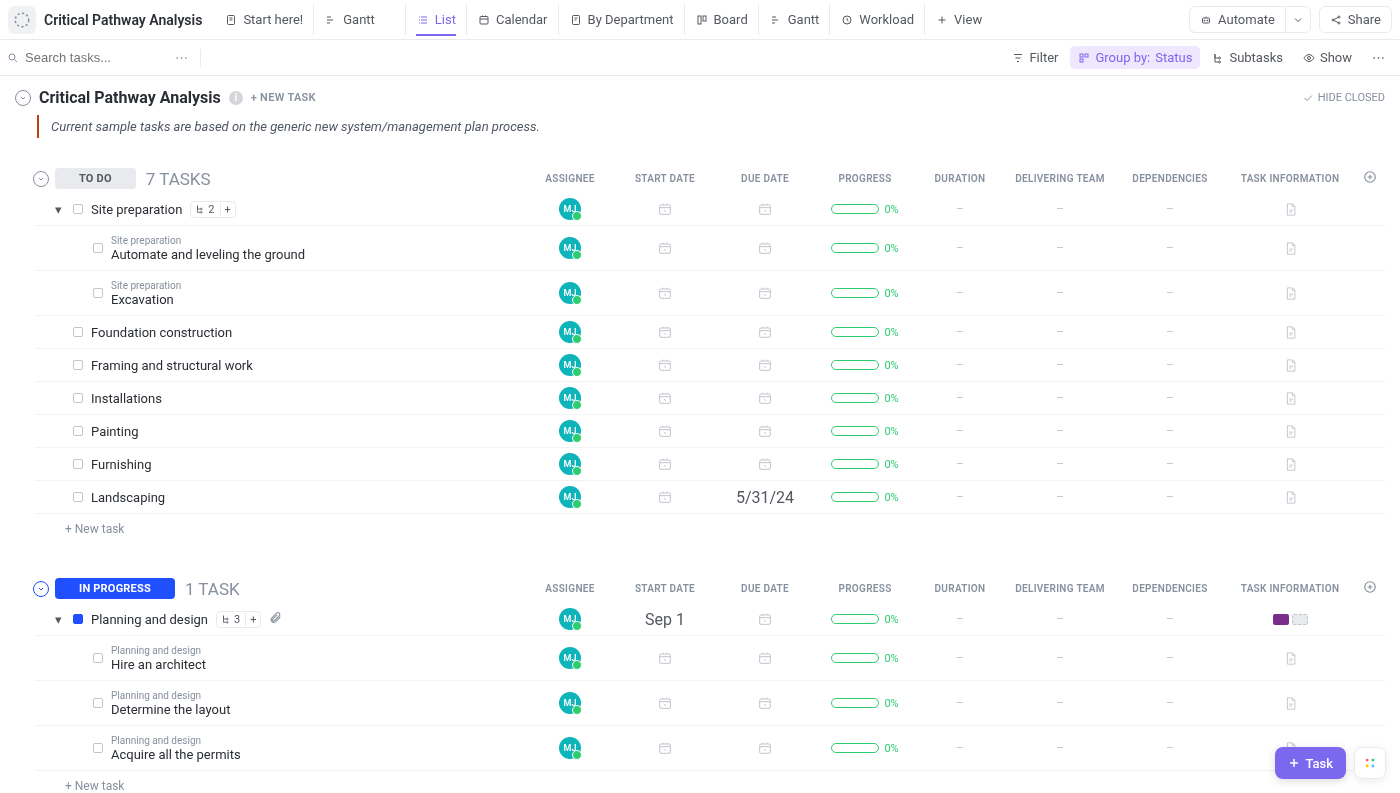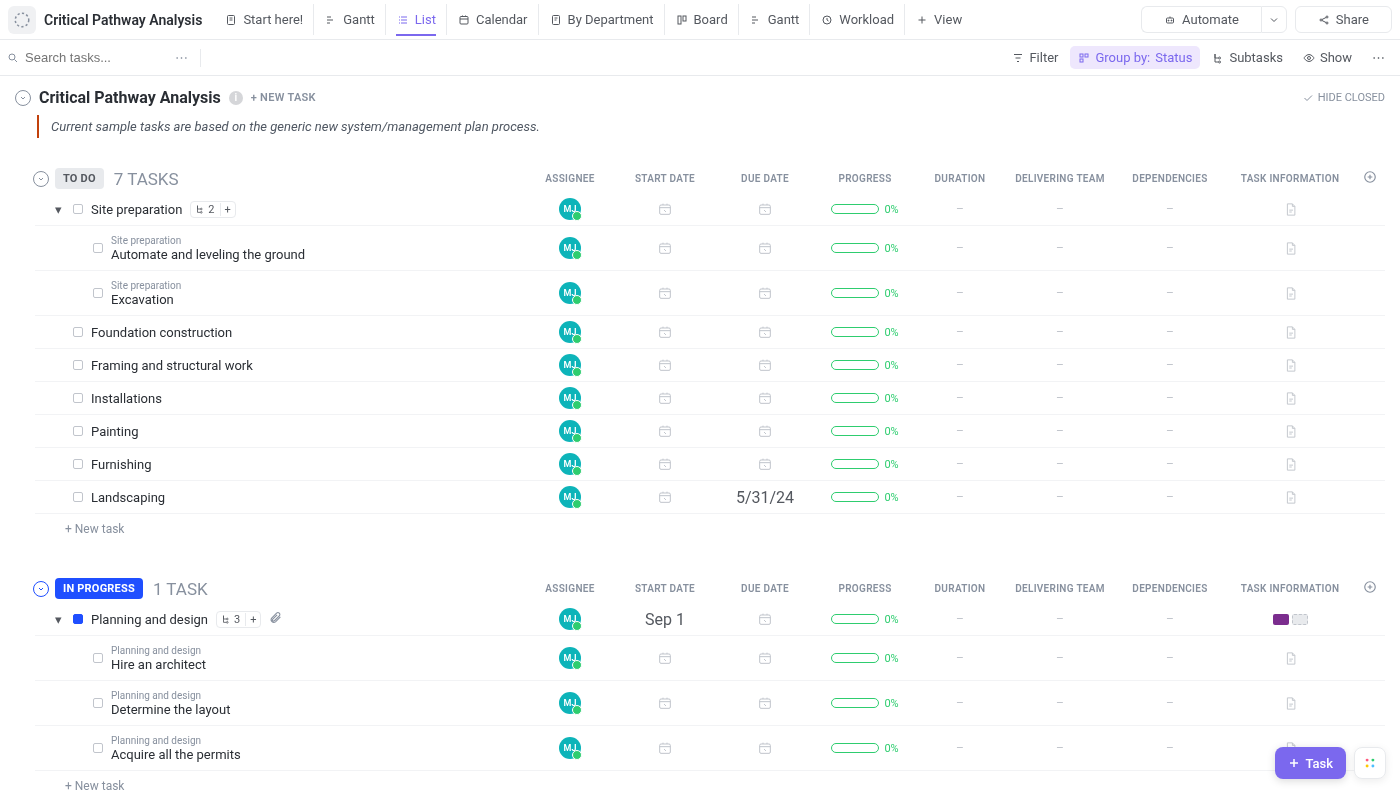--- a/index.html
+++ b/index.html
@@ -4,25 +4,25 @@
 <style>
 * { box-sizing: border-box; margin: 0; padding: 0; }
 body { font-family: -apple-system, BlinkMacSystemFont, 'Segoe UI', Roboto, sans-serif; font-size: 13px; color: #2a2e34; background: #fff; }
 .topbar { display: flex; align-items: center; height: 40px; border-bottom: 1px solid #e8eaed; padding: 0 8px; }
 .proj-icon { width: 28px; height: 28px; border-radius: 6px; background: #f0f1f3; display: flex; align-items: center; justify-content: center; margin-right: 8px; }
 .proj-icon svg { width: 18px; height: 18px; }
 .proj-title { font-weight: 600; font-size: 14px; margin-right: 12px; }
 .views { display: flex; align-items: center; }
 .view-tab { display: flex; align-items: center; gap: 5px; padding: 8px 10px; color: #54585f; cursor: pointer; border-left: 1px solid #e8eaed; font-size: 13px; position: relative; }
 .view-tab:first-child { border-left: none; }
-.view-tab.active { color: #7b68ee; }
+.view-tab.active { color: #7b68ee; margin-left: 20px; }
 .view-tab.active::after { content: ''; position: absolute; bottom: -1px; left: 10px; right: 10px; height: 2px; background: #7b68ee; }
 .view-ic { width: 14px; height: 14px; display: flex; align-items: center; justify-content: center; }
 .topbar-right { margin-left: auto; display: flex; align-items: center; gap: 8px; }
-.btn-outline { border: 1px solid #e8eaed; border-radius: 6px; padding: 5px 22px; display: flex; align-items: center; gap: 6px; cursor: pointer; color: #54585f; background: #fff; }
+.btn-outline { border: 1px solid #e8eaed; border-radius: 6px; padding: 5px 10px; display: flex; align-items: center; gap: 6px; cursor: pointer; color: #54585f; background: #fff; }
 .btn-split { display: flex; }
 .btn-split .btn-outline:first-child { border-radius: 6px 0 0 6px; border-right: none; }
 .btn-split .btn-outline:last-child { border-radius: 0 6px 6px 0; padding: 5px 6px; }
 
 .toolbar { display: flex; align-items: center; height: 36px; border-bottom: 1px solid #e8eaed; padding: 0 7px; }
 .search-wrap { display: flex; align-items: center; gap: 6px; color: #87909e; }
 .search-input { border: none; outline: none; font-size: 13px; width: 130px; color: #54585f; }
 .tb-more { margin-left: 20px; color: #87909e; cursor: pointer; }
 .tb-divider { width: 1px; height: 18px; background: #e8eaed; margin: 0 12px; }
 .toolbar-right { margin-left: auto; display: flex; align-items: center; gap: 4px; }
@@ -31,21 +31,21 @@
 .tb-btn .gv { color: #7b68ee; }
 
 .content { padding: 12px 15px 80px; }
 .list-header { display: flex; align-items: center; gap: 8px; margin-bottom: 6px; }
 .chev-circle { width: 16px; height: 16px; border: 1.5px solid #87909e; border-radius: 50%; display: flex; align-items: center; justify-content: center; color: #87909e; cursor: pointer; }
 .list-title { font-weight: 700; font-size: 16px; }
 .info-ic { width: 14px; height: 14px; border-radius: 50%; background: #d5d6d9; color: #fff; display: flex; align-items: center; justify-content: center; font-size: 10px; font-weight: 700; }
 .new-task-link { color: #87909e; font-size: 11px; font-weight: 600; cursor: pointer; letter-spacing: 0.3px; }
 .hide-closed { margin-left: auto; color: #87909e; font-size: 11px; display: flex; align-items: center; gap: 4px; cursor: pointer; }
 .desc-bar { border-left: 2px solid #c2410c; padding: 4px 0 4px 12px; margin: 8px 0 30px 22px; color: #4f5762; font-style: italic; display: flex; align-items: center; }
-.status-pill { font-size: 11px; font-weight: 700; padding: 4px 8px; border-radius: 4px; cursor: pointer; letter-spacing: 0.2px; }
+.status-pill { font-size: 11px; font-weight: 700; padding: 4px 24px; border-radius: 4px; cursor: pointer; letter-spacing: 0.2px; }
 .status-pill.todo { background: #e8eaed; color: #54585f; }
 .status-pill.inprogress { background: #1f4fff; color: #fff; }
 .task-count { font-size: 17px; color: #87909e; margin-left: 10px; }
 .col-head { font-size: 10px; color: #87909e; font-weight: 600; letter-spacing: 0.3px; text-align: center; }
 .add-col { color: #87909e; cursor: pointer; text-align: center; }
 
 .task-row { display: grid; grid-template-columns: 1fr 90px 100px 100px 100px 90px 110px 110px 130px 30px; align-items: center; border-bottom: 1px solid #f2f3f5; min-height: 33px; padding-left: 20px; margin-left: 20px; }
 .task-row.sub { min-height: 45px; }
 .task-name-cell { display: flex; align-items: center; gap: 8px; min-width: 0; }
 .caret { width: 10px; color: #54585f; cursor: pointer; }

